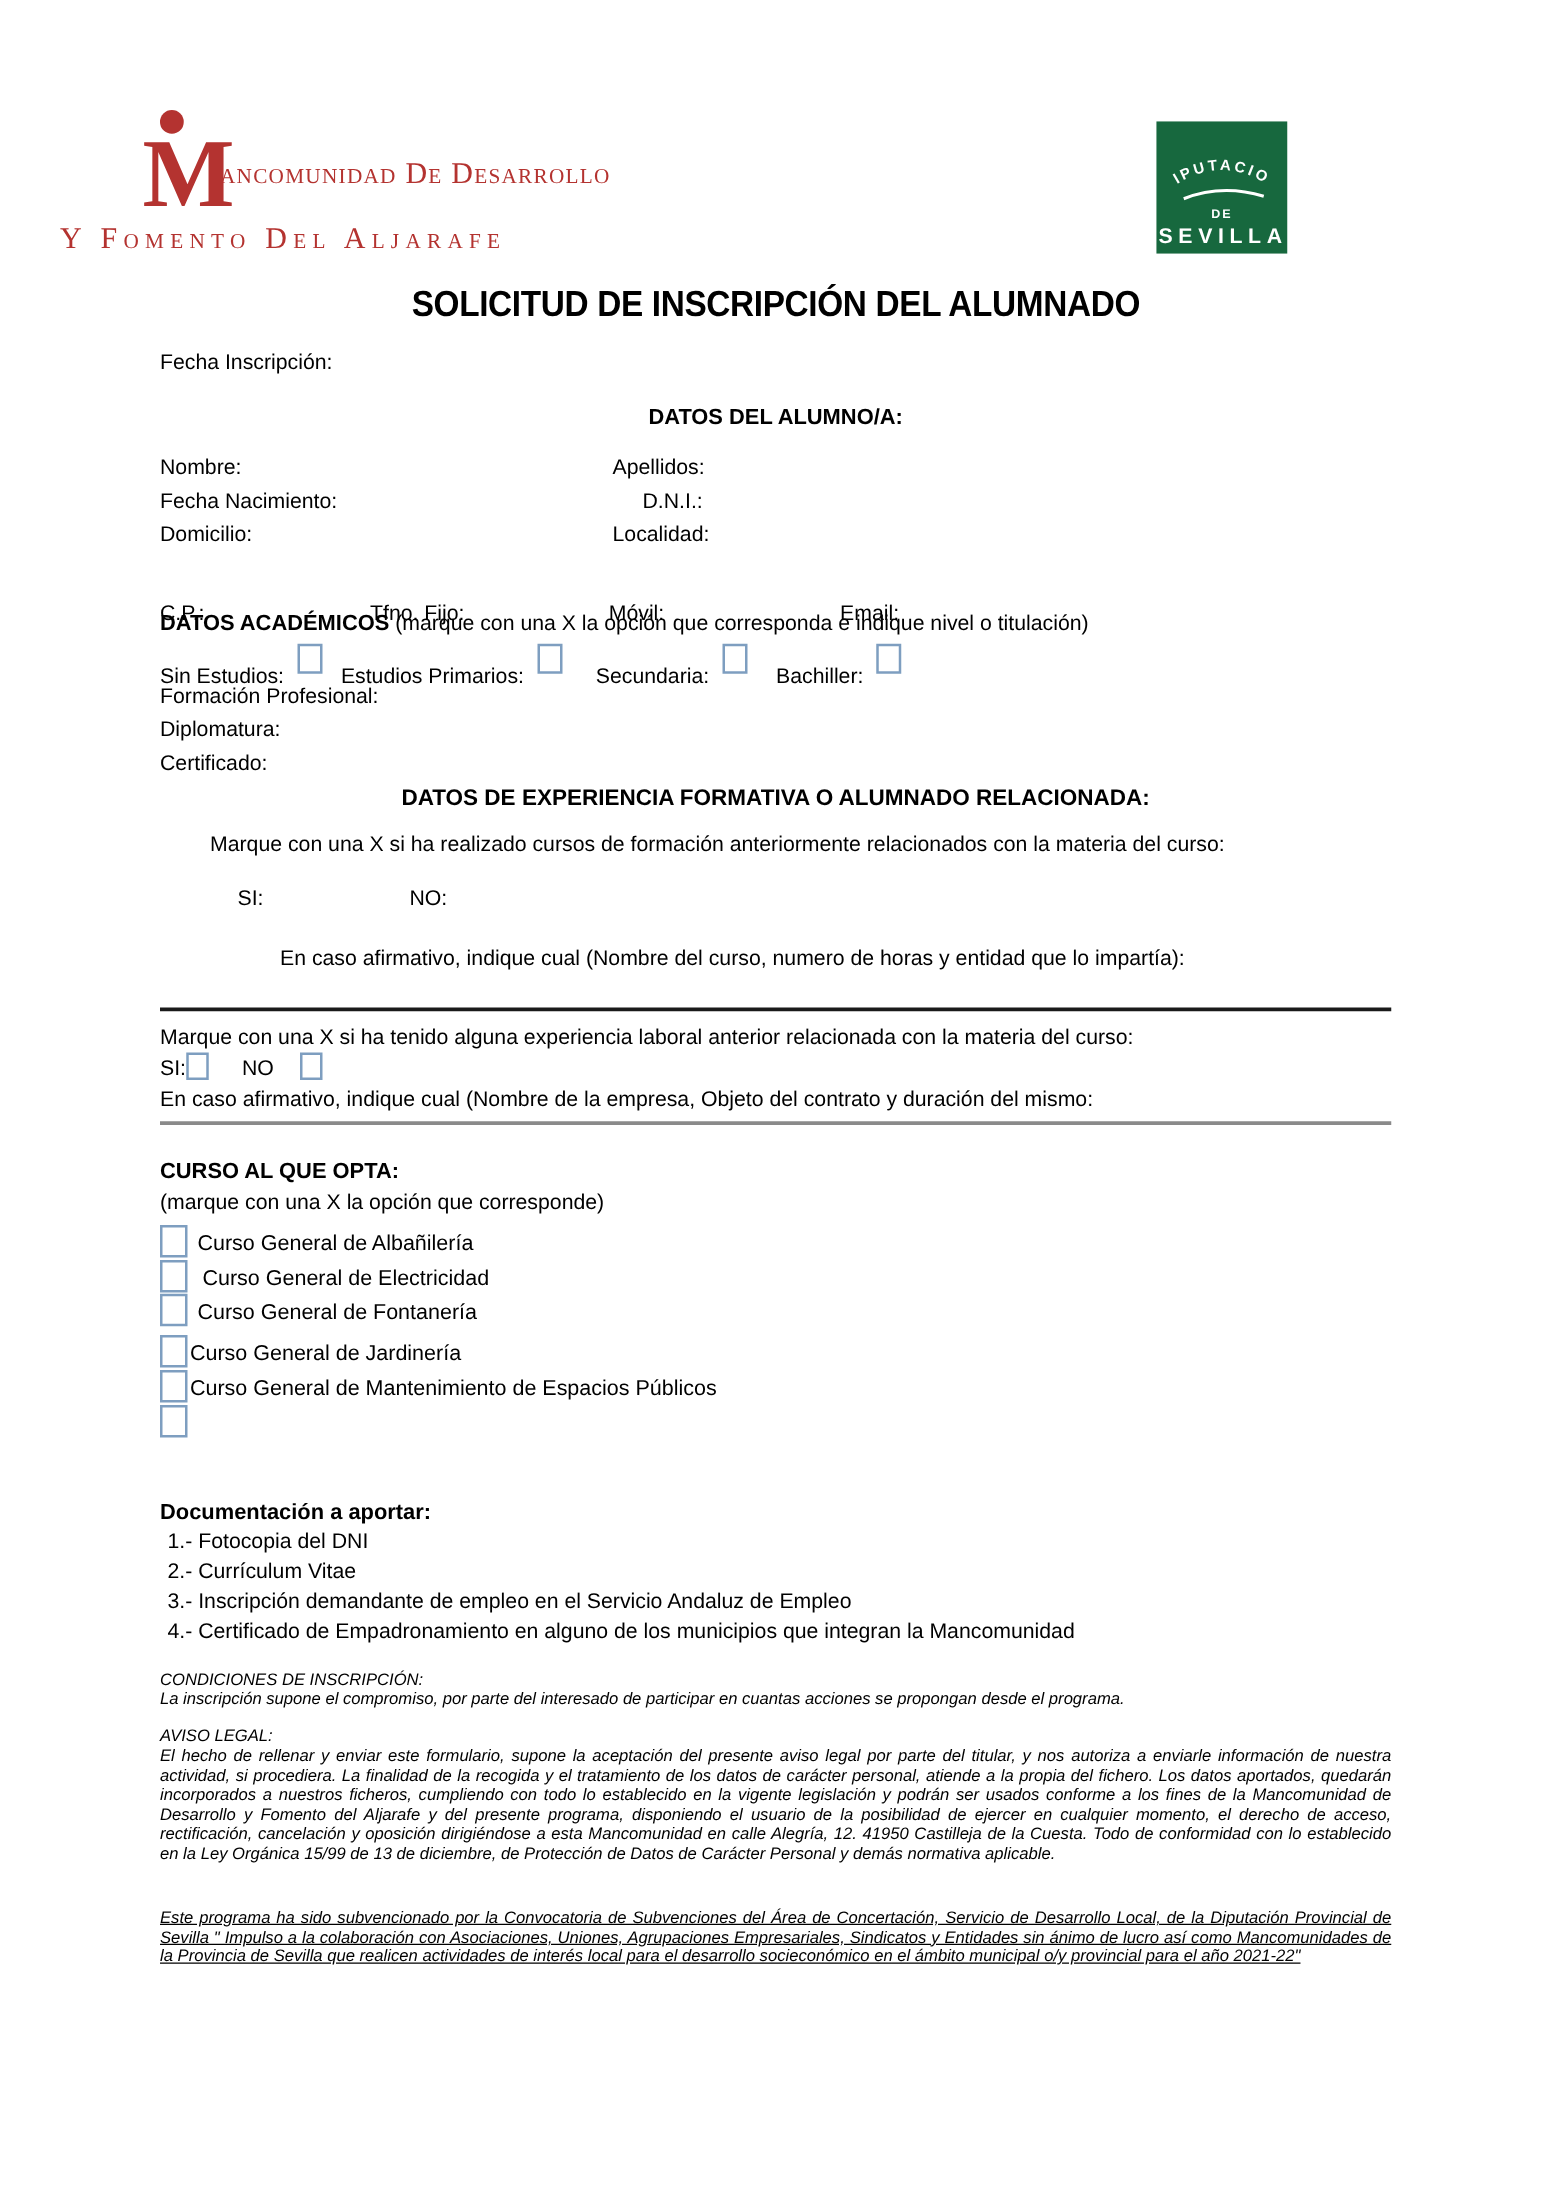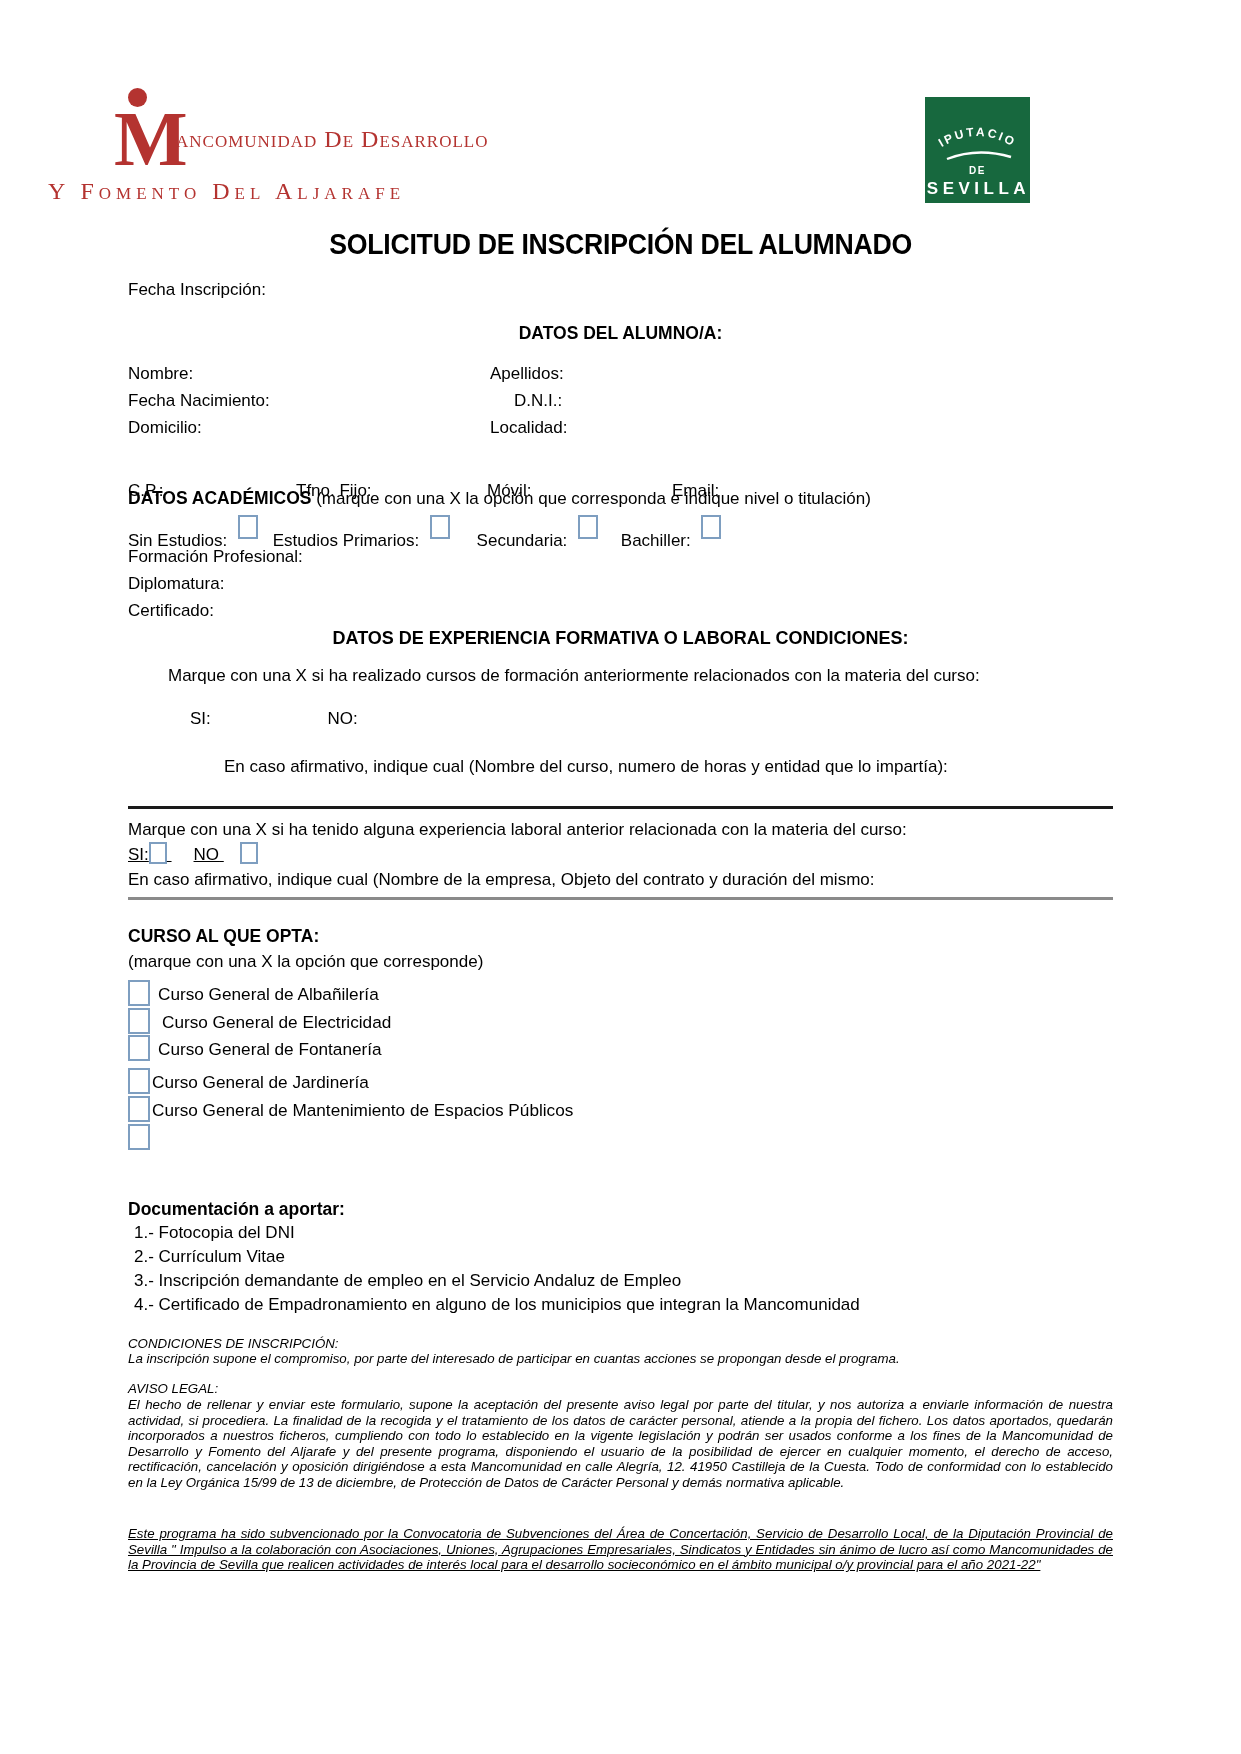--- a/index.html
+++ b/index.html
@@ -109,36 +109,36 @@
   </div>
 
   <div class="abs content fs" style="top:485px;">
     <span class="bold" style="font-size:17.5px;">DATOS ACADÉMICOS</span><span> (marque con una X la opción que corresponda e indique nivel o titulación)</span>
   </div>
 
   <div class="abs content fs" style="top:543px;">Formación Profesional:</div>
   <div class="abs content fs" style="top:570px;">Diplomatura:</div>
   <div class="abs content fs" style="top:597px;">Certificado:</div>
 
-  <div class="abs content fs bold center" style="top:625px;font-size:18px;">DATOS DE EXPERIENCIA FORMATIVA O LABORAL CONDICIONES:</div>
+  <div class="abs content fs bold center" style="top:625px;font-size:18px;">DATOS DE EXPERIENCIA FORMATIVA O ALUMNADO RELACIONADA:</div>
 
   <div class="abs content fs" style="top:662px;padding-left:40px;width:945px;">Marque con una X si ha realizado cursos de formación anteriormente relacionados con la materia del curso:</div>
 
   <div class="abs content fs" style="top:705px;padding-left:62px;">
     <span>SI:</span>
     <span style="margin-left:112px;">NO:</span>
   </div>
 
   <div class="abs content fs" style="top:753px;padding-left:96px;width:889px;">En caso afirmativo, indique cual (Nombre del curso, numero de horas y entidad que lo impartía):</div>
 
   <div class="abs content hr-black" style="top:806px;"></div>
 
   <div class="abs content fs" style="top:818px;line-height:23px;">Marque con una X si ha tenido alguna experiencia laboral anterior relacionada con la materia del curso:</div>
 
-  <div class="abs content fs" style="top:841px;text-decoration:underline;">
+  <div class="abs content fs" style="top:841px;">
     <span>SI:</span><span class="cb small"></span>
     <span style="margin-left:22px;">NO</span>
     <span class="cb small" style="margin-left:16px;"></span>
   </div>
 
   <div class="abs content fs" style="top:868px;line-height:23px;">En caso afirmativo, indique cual (Nombre de la empresa, Objeto del contrato y duración del mismo:</div>
 
   <div class="abs content hr-gray" style="top:897px;"></div>
 
   <div class="abs content fs bold" style="top:923px;font-size:17.5px;">CURSO AL QUE OPTA:</div>

